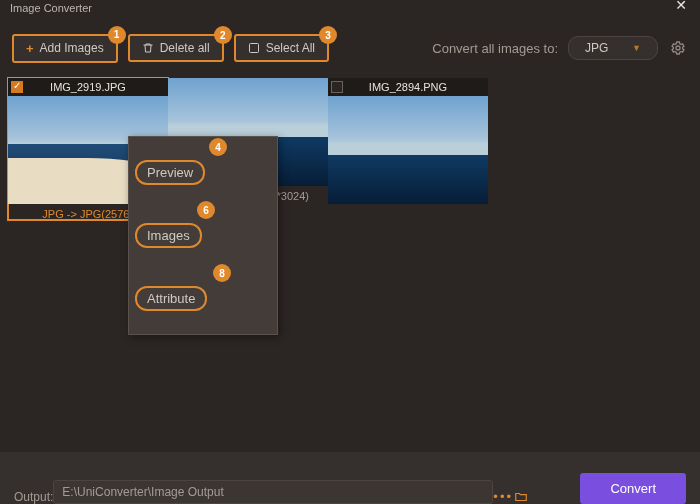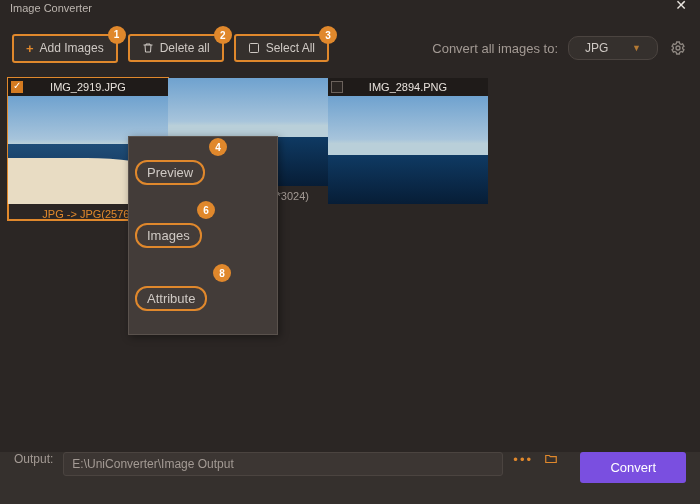--- a/index.html
+++ b/index.html
@@ -102,21 +102,21 @@
   }
   .ctx .item{
     display:inline-block;
     border:2px solid var(--orange);border-radius:12px;
     padding:3px 10px;margin:19px 0;color:var(--text);font-size:13px;cursor:pointer;
     position:relative;
   }
   
   .footer{
     position:absolute;left:0;right:0;bottom:0;height:52px;
-    background:var(--bg2);display:flex;align-items:flex-start;padding:0 14px;gap:10px;
+    background:var(--bg2);display:flex;align-items:flex-end;padding:0 14px;
   }
   .footer .olabel{color:var(--muted);font-size:12px;}
   .footer .path{
     flex:1;background:var(--panel);border:1px solid var(--border);border-radius:3px;
     padding:4px 8px;color:var(--muted);font-size:12px;display:flex;align-items:center;gap:8px;
     max-width:440px;
   }
   .footer .dots{color:var(--orange);letter-spacing:2px;cursor:pointer;font-size:13px;}
   .footer .folder{color:var(--orange);cursor:pointer;}
   .footer .convert{

